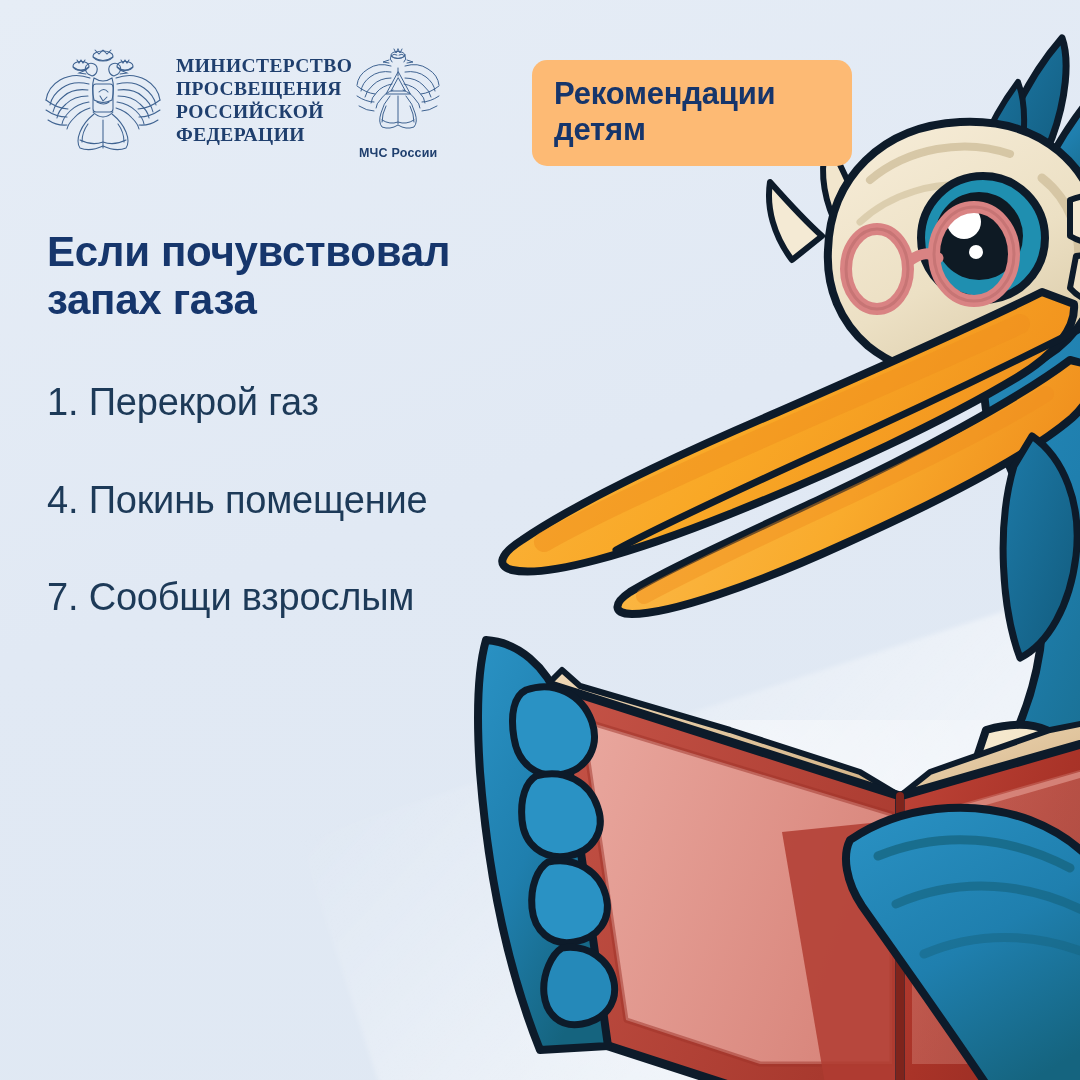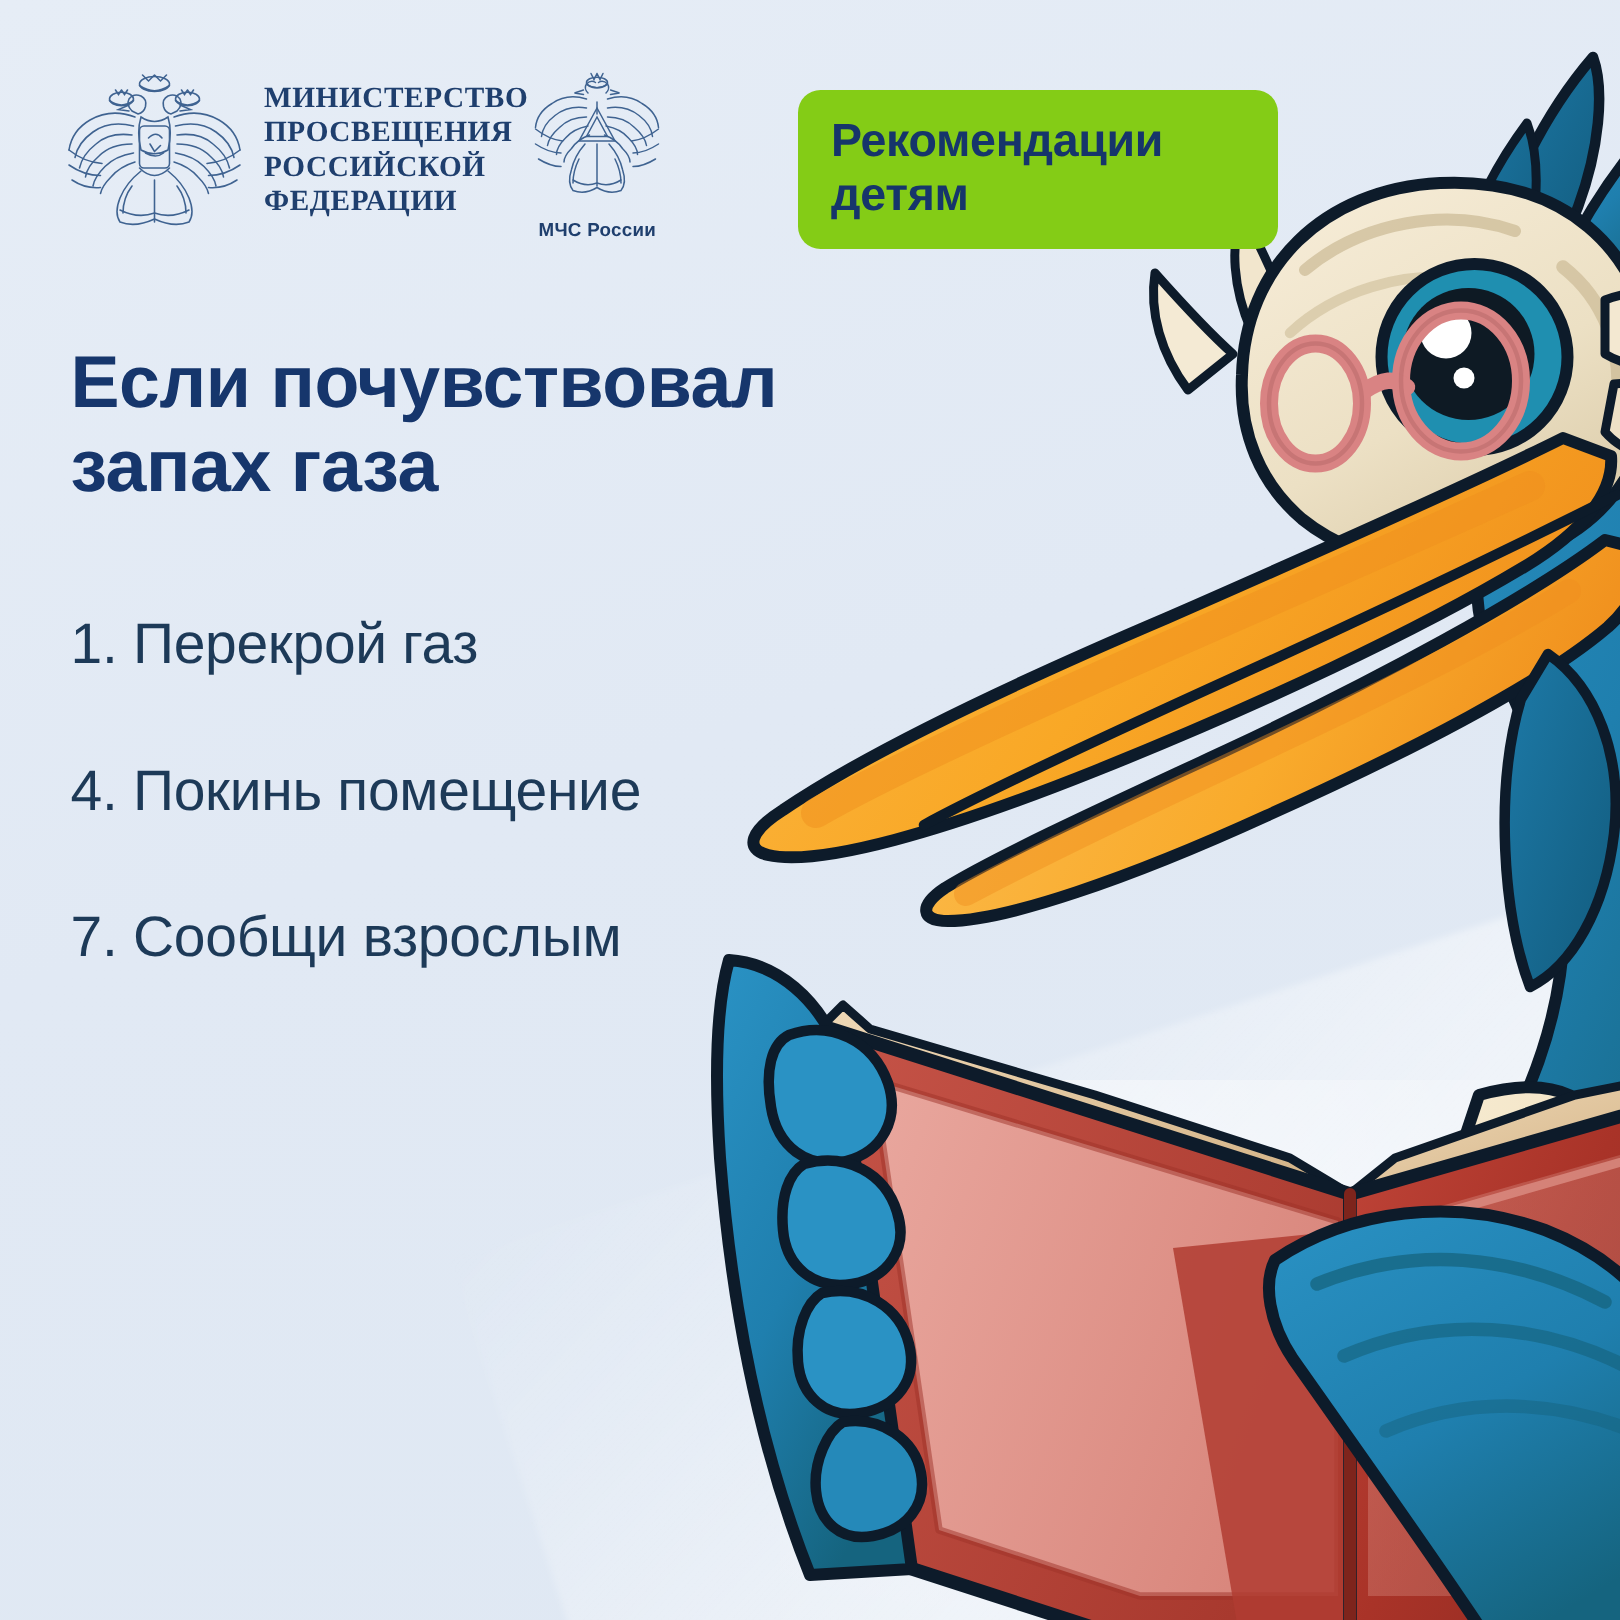--- a/index.html
+++ b/index.html
@@ -84,40 +84,40 @@
   }
 
   
   .badge {
     position: absolute;
     left: 532px;
     top: 60px;
     width: 320px;
     box-sizing: border-box;
     padding: 16px 22px 18px 22px;
-    background: #84cc16;
+    background: #fdba74;
     border-radius: 15px;
     z-index: 30;
   }
   .badge-text {
     font-size: 31px;
     font-weight: 700;
     line-height: 1.16;
     color: #16356b;
     letter-spacing: -0.2px;
     white-space: pre-line;
   }
 
   
   .headline {
     position: absolute;
     left: 47px;
     top: 228px;
     width: 520px;
-    font-size: 49px;
+    font-size: 42px;
     font-weight: 700;
     line-height: 1.14;
     color: #16366c;
     letter-spacing: -0.3px;
     white-space: pre-line;
     z-index: 25;
   }
 
   
   .steps {
@@ -130,21 +130,20 @@
     margin: 0;
     padding: 0;
   }
   .step {
     font-size: 38px;
     line-height: 1.2;
     color: #1d3a58;
     font-weight: 400;
     letter-spacing: -0.2px;
     margin-bottom: 52px;
-    margin-top: 28px;
   }
   .step:last-child { margin-bottom: 0; }
 
   
   .mascot {
     position: absolute;
     left: 430px;
     top: 30px;
     width: 700px;
     height: 1060px;

